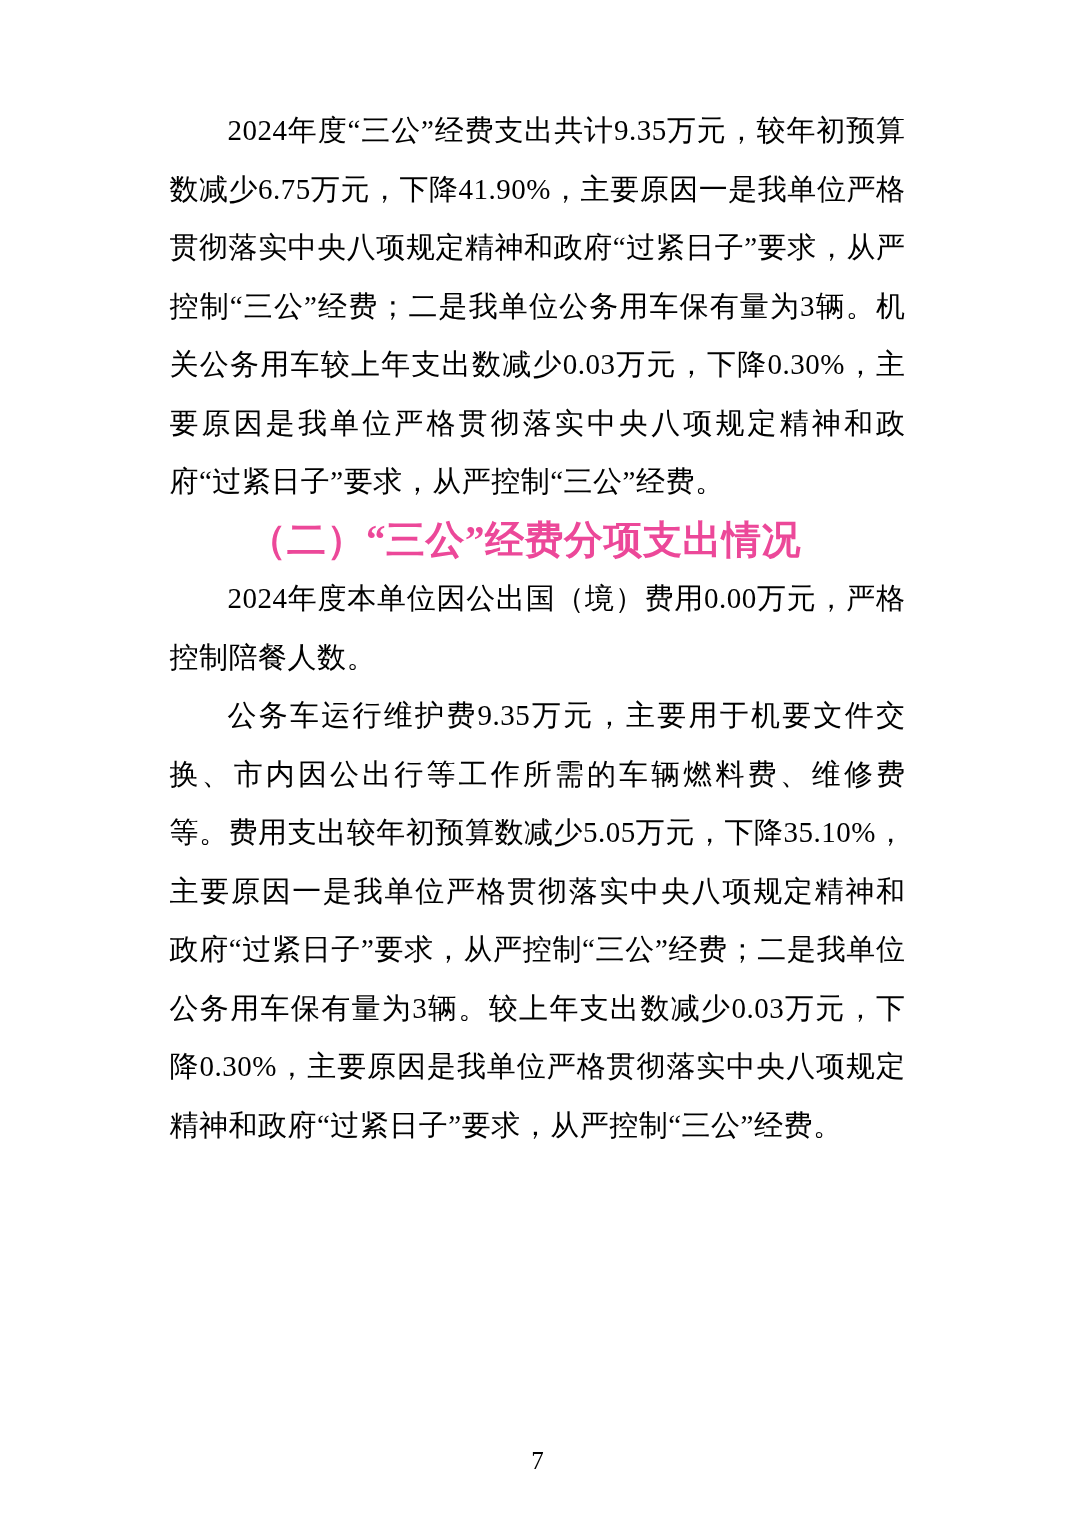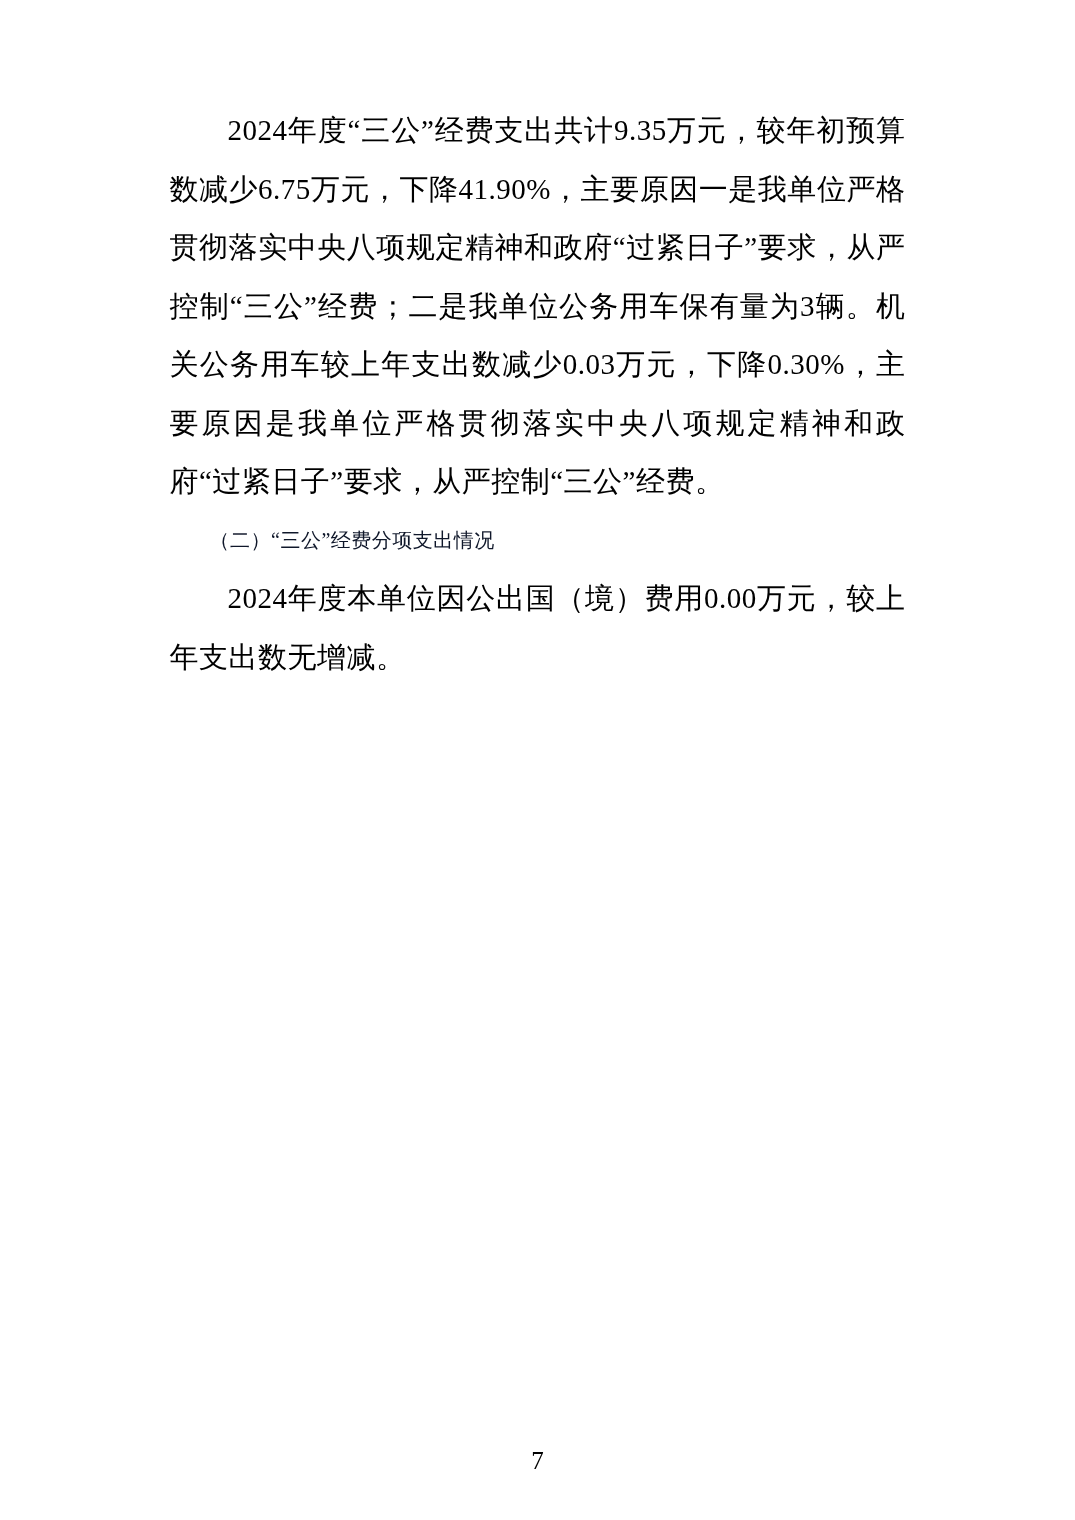--- a/index.html
+++ b/index.html
@@ -30,25 +30,25 @@
     font-size: 29px;
     line-height: 58.5px;
     text-align: justify;
     text-justify: inter-character;
     text-indent: 2em;
     color: #000000;
     letter-spacing: 0.5px;
   }
 
   .heading {
-    font-size: 20px;
+    font-size: 39px;
     line-height: 58.5px;
     text-indent: 2em;
-    font-weight: normal;
-    color: #0f172a;
+    font-weight: bold;
+    color: #ec4899;
     letter-spacing: 0.5px;
   }
 
   .page-number {
     position: absolute;
     bottom: 48px;
     left: 0;
     width: 100%;
     text-align: center;
     font-size: 25px;
@@ -56,16 +56,17 @@
     color: #000000;
   }
 </style>
 </head>
 <body>
 
 <div class="page">
   <div class="content">
     <p class="para">2024年度“三公”经费支出共计9.35万元，较年初预算数减少6.75万元，下降41.90%，主要原因一是我单位严格贯彻落实中央八项规定精神和政府“过紧日子”要求，从严控制“三公”经费；二是我单位公务用车保有量为3辆。机关公务用车较上年支出数减少0.03万元，下降0.30%，主要原因是我单位严格贯彻落实中央八项规定精神和政府“过紧日子”要求，从严控制“三公”经费。</p>
     <h2 class="heading">（二）“三公”经费分项支出情况</h2>
-    <p class="para">2024年度本单位因公出国（境）费用0.00万元，较上年支出数无增减。</p>
+    <p class="para">2024年度本单位因公出国（境）费用0.00万元，严格控制陪餐人数。</p>
+    <p class="para">公务车运行维护费9.35万元，主要用于机要文件交换、市内因公出行等工作所需的车辆燃料费、维修费等。费用支出较年初预算数减少5.05万元，下降35.10%，主要原因一是我单位严格贯彻落实中央八项规定精神和政府“过紧日子”要求，从严控制“三公”经费；二是我单位公务用车保有量为3辆。较上年支出数减少0.03万元，下降0.30%，主要原因是我单位严格贯彻落实中央八项规定精神和政府“过紧日子”要求，从严控制“三公”经费。</p>
   </div>
   <div class="page-number">7</div>
 </div>
 
 </body></html>

